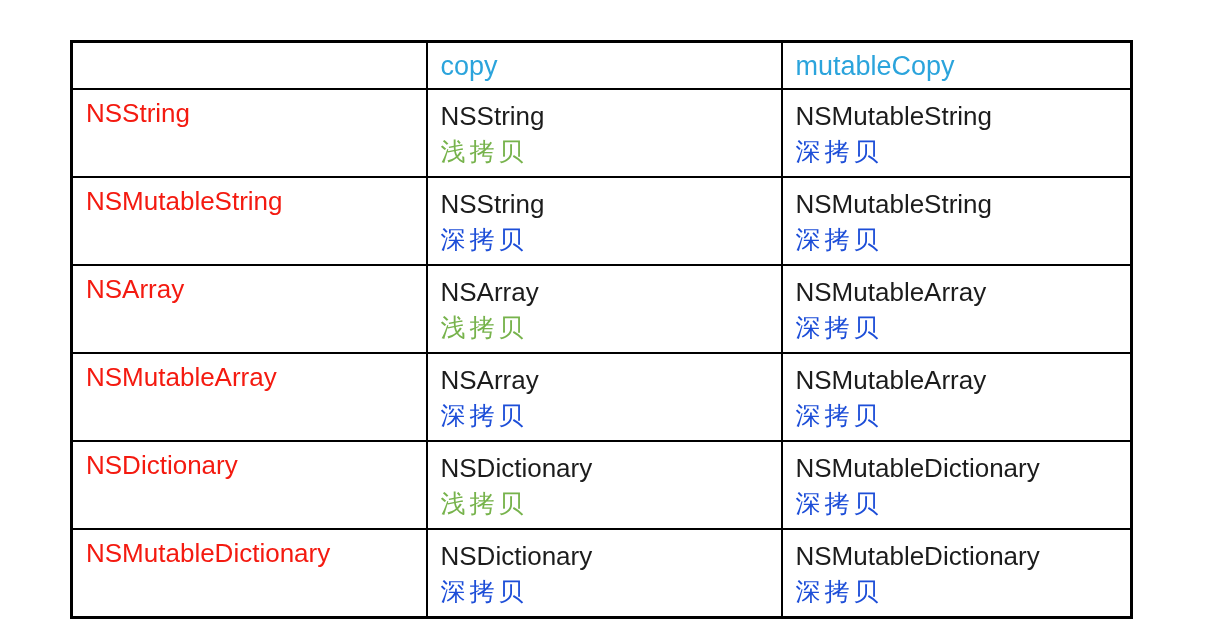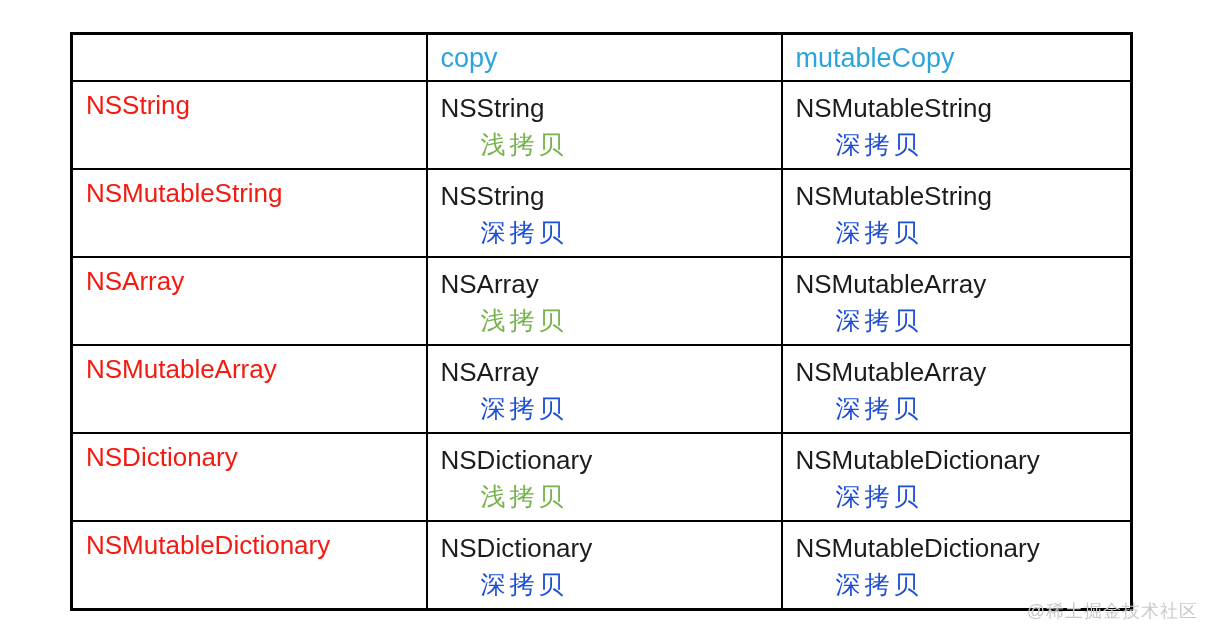--- a/index.html
+++ b/index.html
@@ -6,21 +6,21 @@
   html, body {
     width: 1220px; height: 644px;
     background: #ffffff;
     font-family: "Liberation Sans", sans-serif;
     overflow: hidden;
   }
   .canvas { position: relative; width: 1220px; height: 644px; background: #ffffff; }
 
   table.copy-table {
     position: absolute;
-    left: 70px; top: 32px;
+    left: 70px; top: 40px;
     width: 1060px; height: 544px;
     border-collapse: collapse;
     table-layout: fixed;
     border: 3px solid #000000;
   }
   table.copy-table col.c1 { width: 355px; }
   table.copy-table col.c2 { width: 355px; }
   table.copy-table col.c3 { width: 350px; }
 
   table.copy-table th, table.copy-table td {
@@ -45,22 +45,21 @@
   }
   .cls {
     color: #1c1c1c;
     font-size: 26px;
     line-height: 36px;
   }
   .note {
     font-size: 25px;
     line-height: 36px;
     letter-spacing: 4px;
-    font-family: Liberation Sans, sans-serif;
-    margin-left: 40px;
+    font-family: Liberation Serif, serif;
   }
   .note.shallow { color: #77b34c; }
   .note.deep   { color: #1d4ed8; }
 
   .watermark {
     position: absolute;
     right: 22px; top: 599px;
     color: #c9c9c9;
     font-size: 18px;
     letter-spacing: 1px;
@@ -148,15 +147,14 @@
           <div class="note deep">深拷贝</div>
         </td>
         <td>
           <div class="cls">NSMutableDictionary</div>
           <div class="note deep">深拷贝</div>
         </td>
       </tr>
     </tbody>
   </table>
 
-  <div class="watermark">@稀土掘金技术社区</div>
 
 </div>
 
 </body></html>

